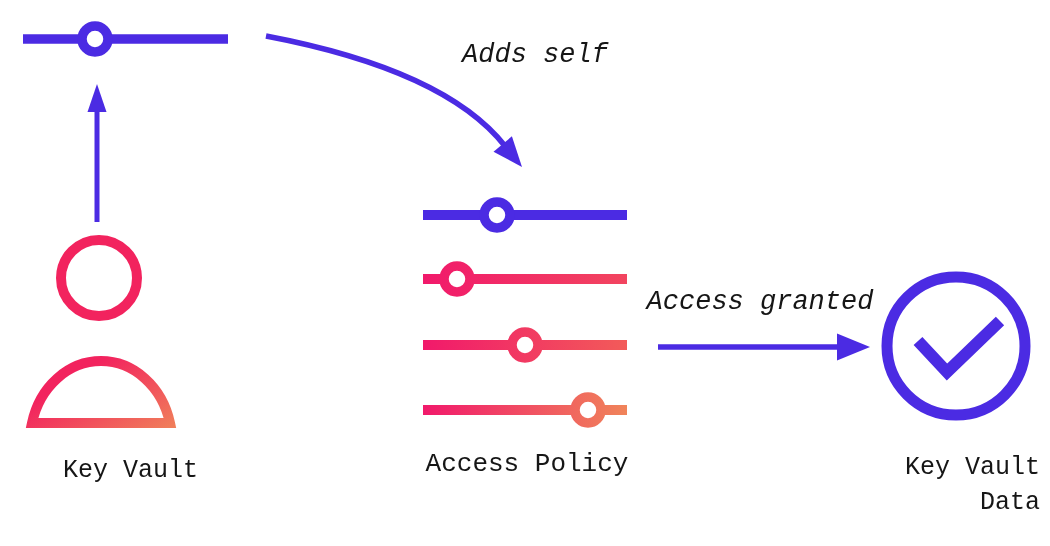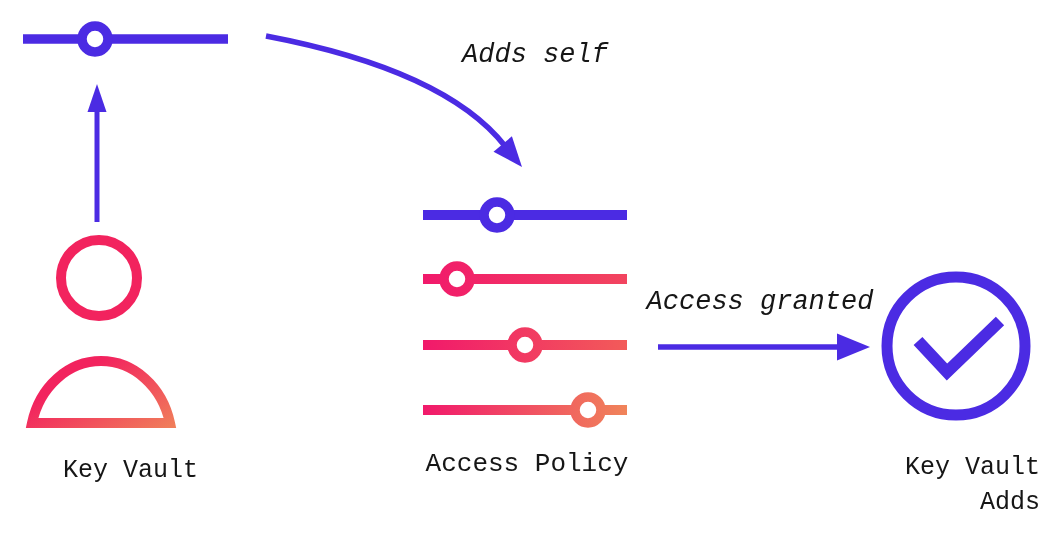--- a/index.html
+++ b/index.html
@@ -122,16 +122,16 @@
   <div class="label italic" style="left:645px; top:287px; width:230px;">Access granted</div>
 
   <div class="label" style="left:417px; top:447px; width:220px; font-size:26px;">Access Policy</div>
 
   <div class="label" style="left:13px; top:453px; width:185px;">
     <span class="line">Key Vault</span>
   </div>
 
   <div class="label" style="left:875px; top:450px; width:165px;">
     <span class="line">Key Vault</span>
-    <span class="line">Adds</span>
+    <span class="line">Data</span>
   </div>
 
 </div>
 
 </body></html>

